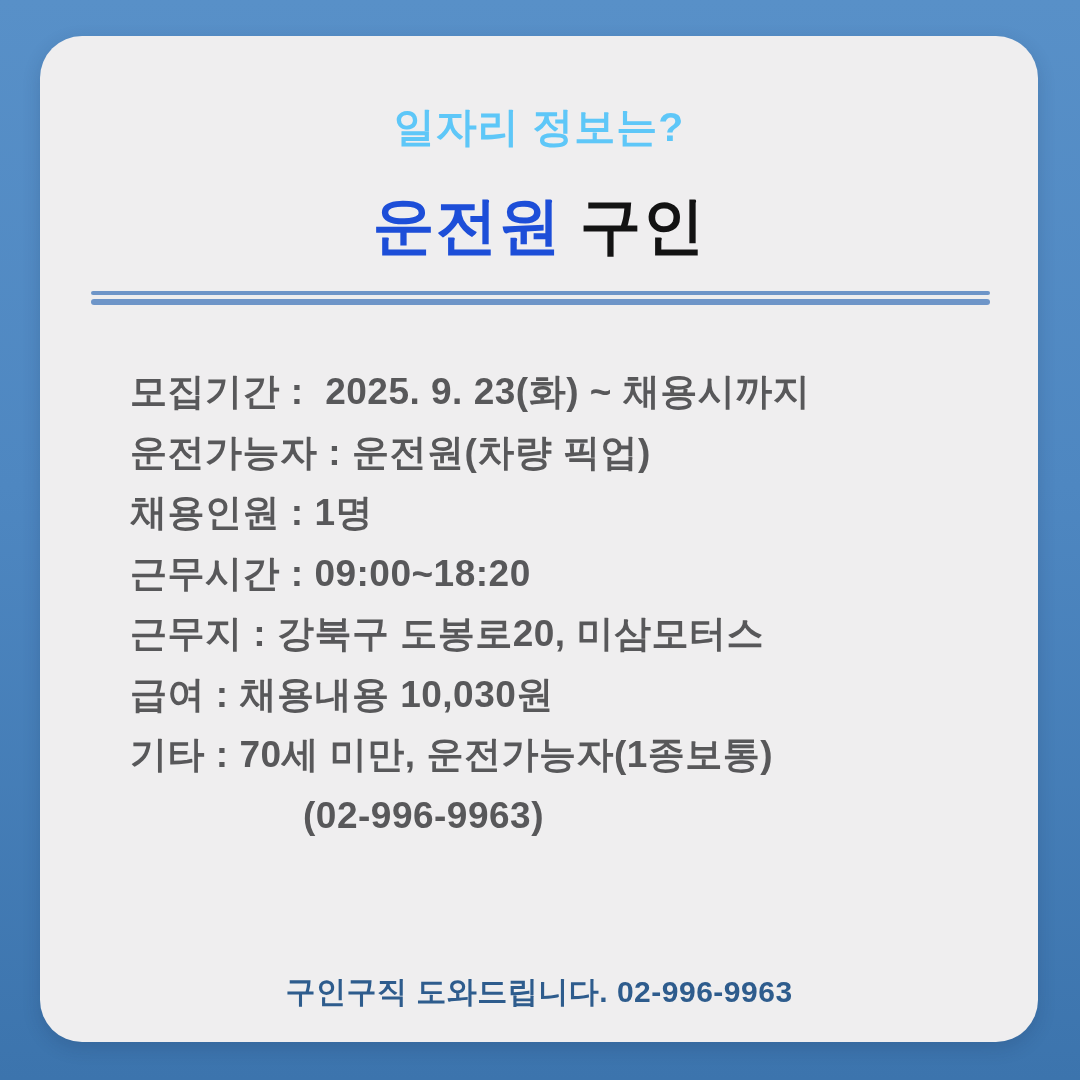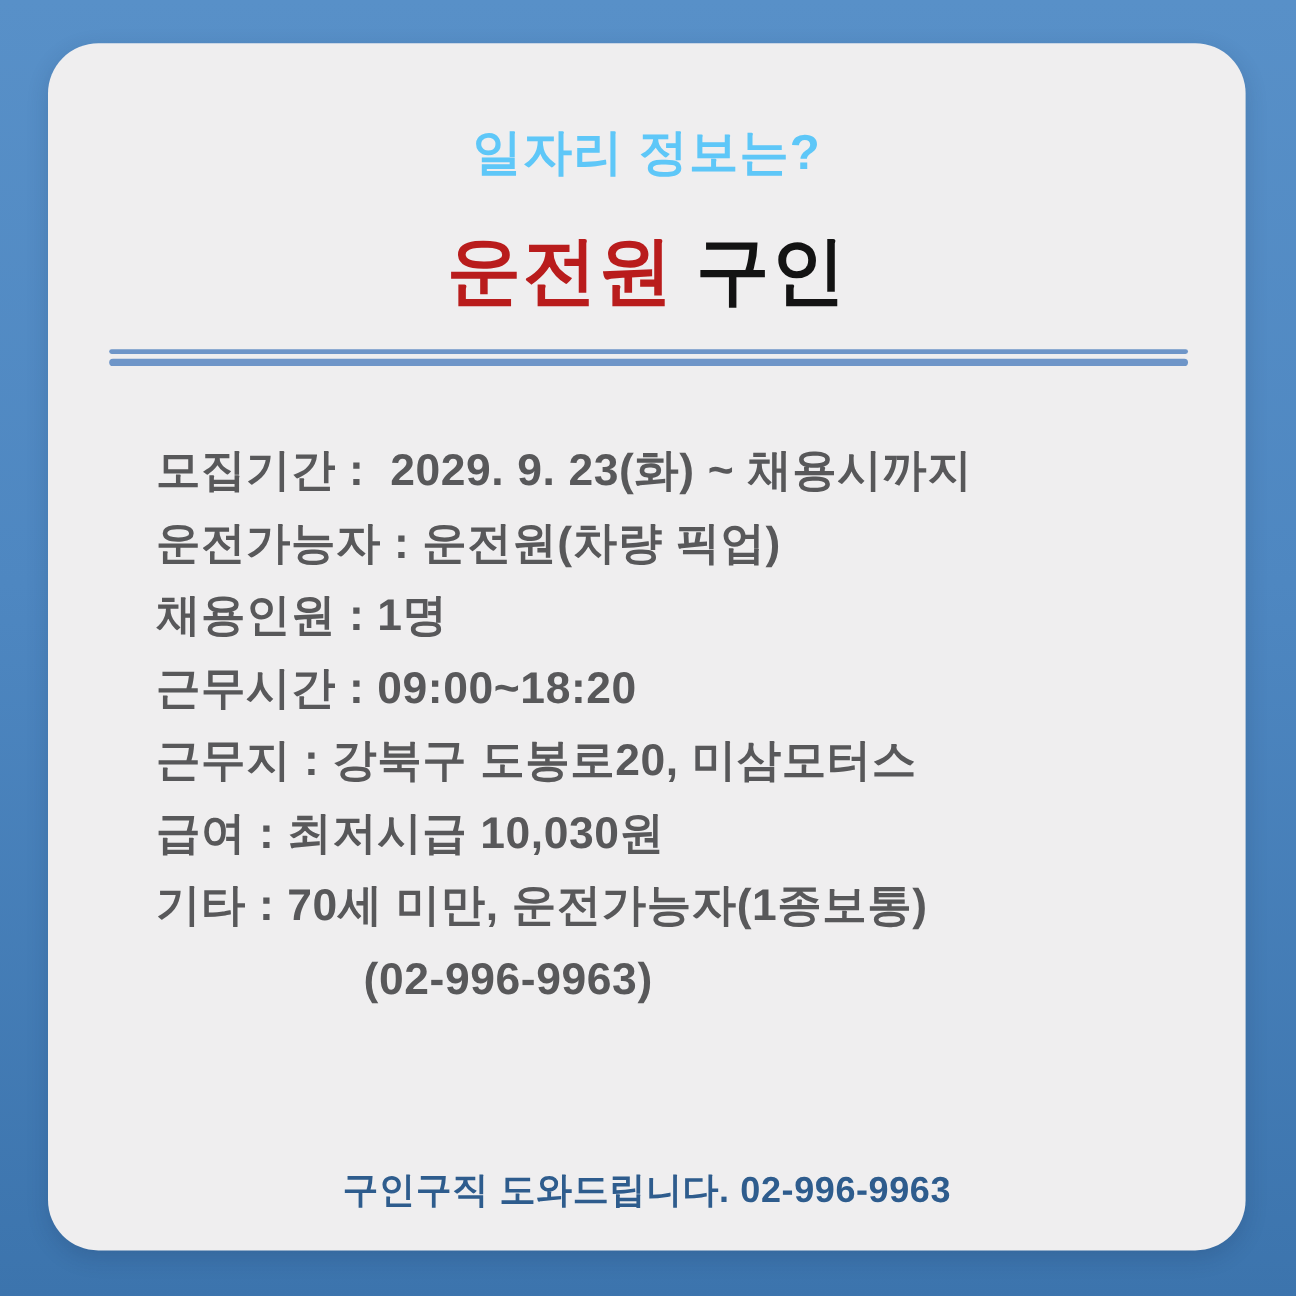--- a/index.html
+++ b/index.html
@@ -38,21 +38,21 @@
     top: 148px;
     left: 0;
     width: 100%;
     text-align: center;
     font-size: 62px;
     font-weight: 800;
     letter-spacing: 1px;
     color: #131313;
     white-space: pre-wrap;
   }
-  .title .highlight { color: #b91c1c; }
+  .title .highlight { color: #1d4ed8; }
   .divider {
     position: absolute;
     top: 255px;
     left: 51px;
     width: 899px;
   }
   .divider .line-thin {
     height: 4px;
     background: #6e95c8;
     border-radius: 2px;
@@ -100,25 +100,25 @@
   <div class="kicker">일자리 정보는?</div>
 
   <div class="title"><span class="highlight">운전원</span><span> 구인</span></div>
 
   <div class="divider">
     <div class="line-thin"></div>
     <div class="line-thick"></div>
   </div>
 
   <div class="details">
-    <div class="detail-line">모집기간 :  2029. 9. 23(화) ~ 채용시까지</div>
+    <div class="detail-line">모집기간 :  2025. 9. 23(화) ~ 채용시까지</div>
     <div class="detail-line">운전가능자 : 운전원(차량 픽업)</div>
     <div class="detail-line">채용인원 : 1명</div>
     <div class="detail-line">근무시간 : 09:00~18:20</div>
     <div class="detail-line">근무지 : 강북구 도봉로20, 미삼모터스</div>
-    <div class="detail-line">급여 : 최저시급 10,030원</div>
+    <div class="detail-line">급여 : 채용내용 10,030원</div>
     <div class="detail-line">기타 : 70세 미만, 운전가능자(1종보통)</div>
     <div class="detail-line indent">(02-996-9963)</div>
   </div>
 
   <div class="footer">구인구직 도와드립니다. 02-996-9963</div>
 
 </div>
 
 </body></html>

